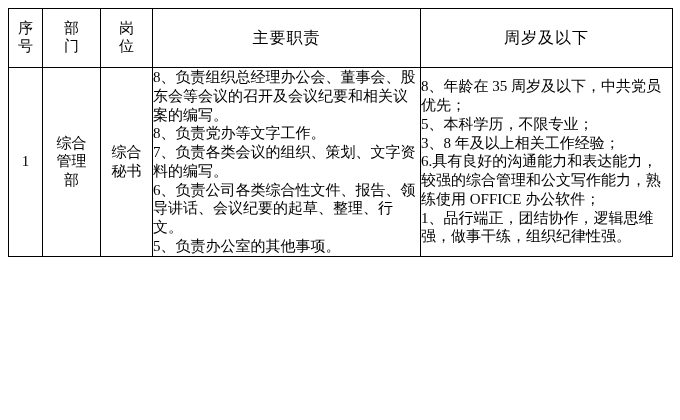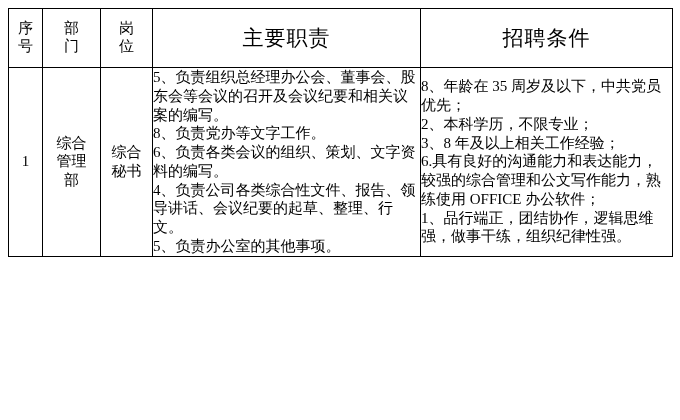--- a/index.html
+++ b/index.html
@@ -45,21 +45,21 @@
     height: 58px;
     font-size: 15px;
     line-height: 1.18;
   }
   .hdr .vert {
     font-size: 15px;
     letter-spacing: 0;
     line-height: 1.18;
   }
   .hdr .wide {
-    font-size: 21px;
+    font-size: 16px;
     letter-spacing: 1px;
   }
   
   .brow td {
     font-size: 15px;
     line-height: 1.25;
   }
   .cell-center {
     text-align: center;
   }
@@ -104,44 +104,44 @@
           <span class="vert vline">门</span>
         </td>
         <td class="cell-center">
           <span class="vert vline">岗</span>
           <span class="vert vline">位</span>
         </td>
         <td class="cell-center">
           <span class="wide">主要职责</span>
         </td>
         <td class="cell-center">
-          <span class="wide">招聘条件</span>
+          <span class="wide">周岁及以下</span>
         </td>
       </tr>
       <tr class="brow">
         <td class="cell-center">1</td>
         <td class="cell-vert">
           <span class="vline">综合</span>
           <span class="vline">管理</span>
           <span class="vline">部</span>
         </td>
         <td class="cell-vert">
           <span class="vline">综合</span>
           <span class="vline">秘书</span>
         </td>
         <td class="cell-text">
-          <p>5、负责组织总经理办公会、董事会、股东会等会议的召开及会议纪要和相关议案的编写。</p>
+          <p>8、负责组织总经理办公会、董事会、股东会等会议的召开及会议纪要和相关议案的编写。</p>
           <p>8、负责党办等文字工作。</p>
-          <p>6、负责各类会议的组织、策划、文字资料的编写。</p>
-          <p>4、负责公司各类综合性文件、报告、领导讲话、会议纪要的起草、整理、行文。</p>
+          <p>7、负责各类会议的组织、策划、文字资料的编写。</p>
+          <p>6、负责公司各类综合性文件、报告、领导讲话、会议纪要的起草、整理、行文。</p>
           <p>5、负责办公室的其他事项。</p>
         </td>
         <td class="cell-text">
           <p>8、年龄在 35 周岁及以下，中共党员优先；</p>
-          <p>2、本科学历，不限专业；</p>
+          <p>5、本科学历，不限专业；</p>
           <p>3、8 年及以上相关工作经验；</p>
           <p>6.具有良好的沟通能力和表达能力，较强的综合管理和公文写作能力，熟练使用 OFFICE 办公软件；</p>
           <p>1、品行端正，团结协作，逻辑思维强，做事干练，组织纪律性强。</p>
         </td>
       </tr>
     </tbody>
   </table>
 </div>
 
 </body></html>

